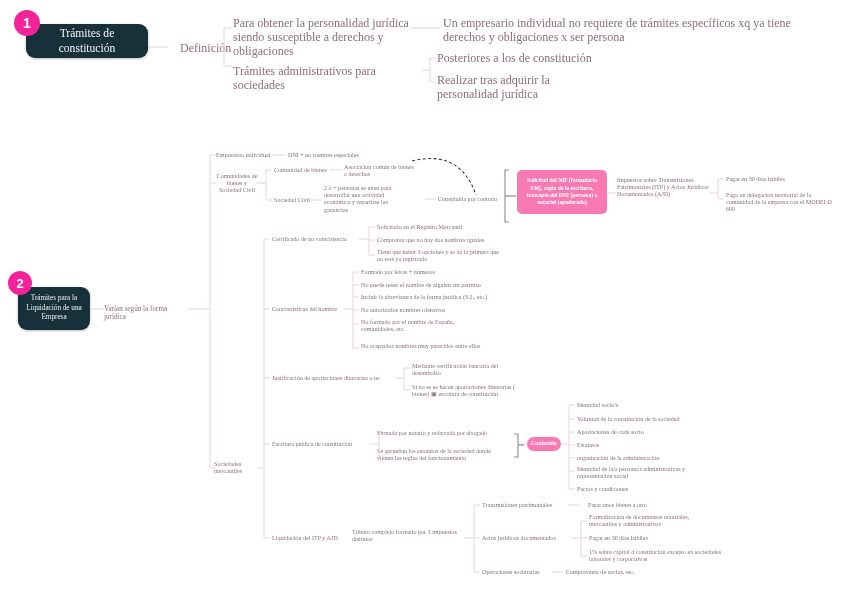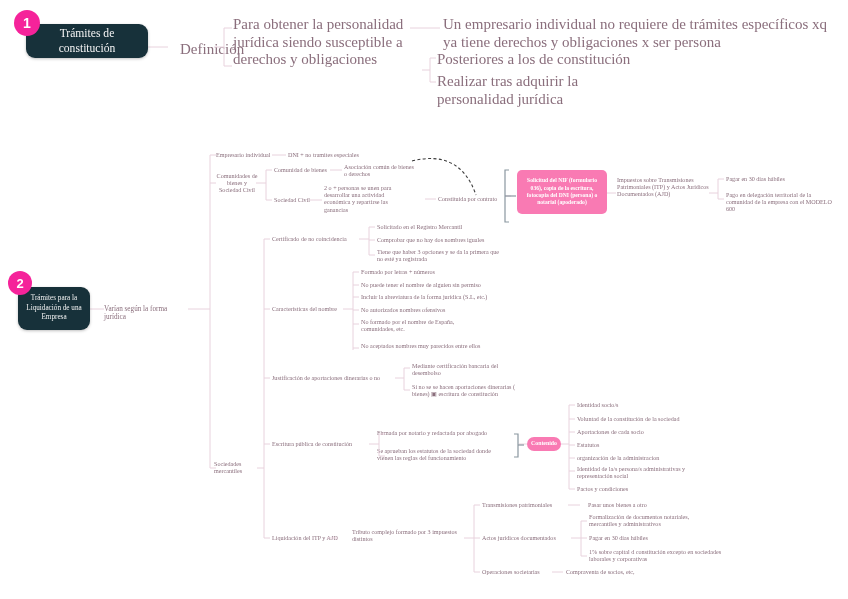--- a/index.html
+++ b/index.html
@@ -8,21 +8,21 @@
     background:#ffffff;
     font-family:"Liberation Serif", serif;
     color:#8a6e7c;
     overflow:hidden;
     position:relative;
   }
   #canvas{position:absolute;left:0;top:0;width:848px;height:599px;}
   .node{position:absolute;line-height:1.18;color:#8a6e7c;}
   .t6{font-size:6.1px;}
   .t7{font-size:7.2px;}
-  .t11{font-size:15px;}
+  .t11{font-size:12px;}
   .t12{font-size:11.6px;}
 
   
   .rootbox{
     position:absolute;
     background:#17313a;
     border-radius:9px;
     color:#f4f4f4;
     font-family:"Liberation Serif", serif;
     display:flex;align-items:center;justify-content:center;
@@ -201,20 +201,21 @@
   <div class="rootbox" style="left:26px;top:24px;width:122px;height:34px;">
     <div class="inner t12">Trámites de constitución</div>
   </div>
 
   <div class="node t11" style="left:180px;top:41px;width:48px;text-align:center;">Definición</div>
 
   <div class="node t11" style="left:233px;top:16px;width:180px;">Para obtener la personalidad jurídica siendo susceptible a derechos y obligaciones</div>
 
   <div class="node t11" style="left:443px;top:16px;width:390px;">Un empresario individual no requiere de trámites específicos xq ya tiene derechos y obligaciones x ser persona</div>
 
+  <div class="node t11" style="left:233px;top:64px;width:190px;">Trámites administrativos para sociedades</div>
 
   <div class="node t11" style="left:437px;top:51px;width:250px;">Posteriores a los de constitución</div>
 
   <div class="node t11" style="left:437px;top:73px;width:170px;font-family:Liberation Serif, serif;">Realizar tras adquirir la personalidad jurídica</div>
 
   <div class="badge" style="left:8px;top:271px;width:24px;height:24px;font-size:13px;">
     <span>2</span>
   </div>
   <div class="rootbox" style="left:18px;top:287px;width:72px;height:43px;">
     <div class="inner t7">Trámites para la Liquidación de una Empresa</div>

